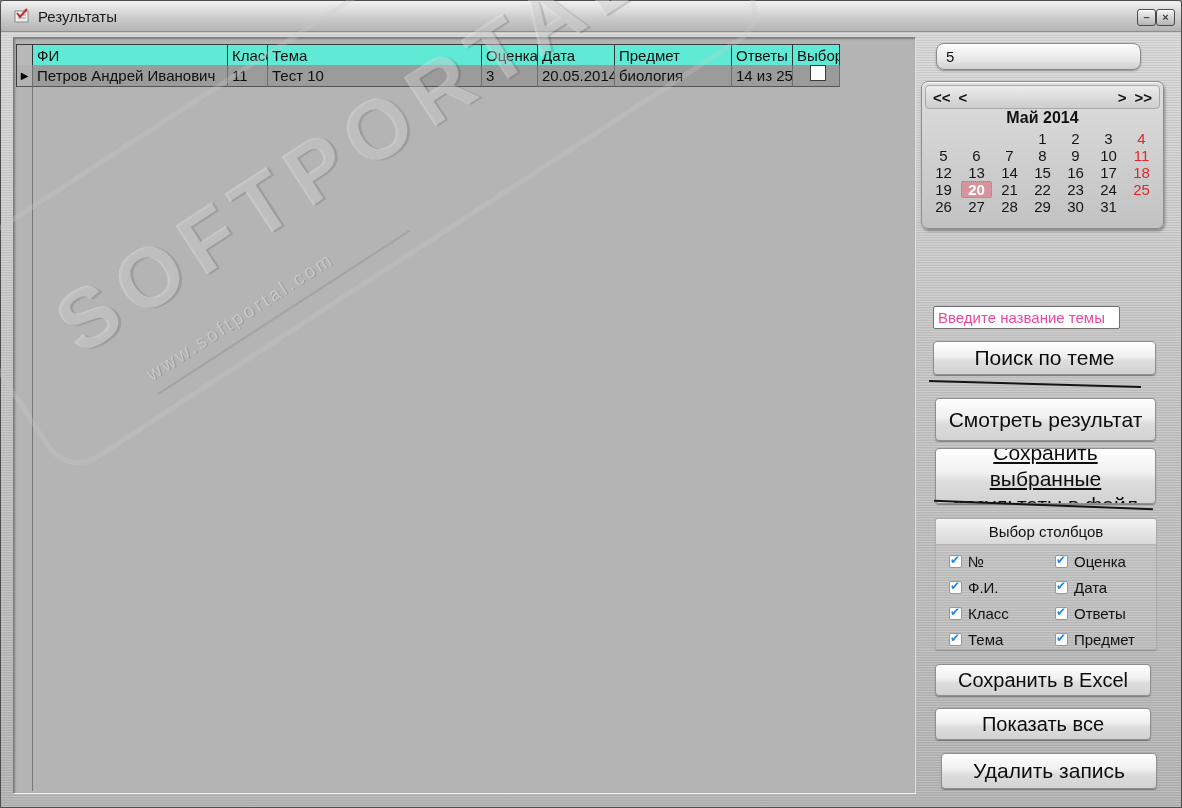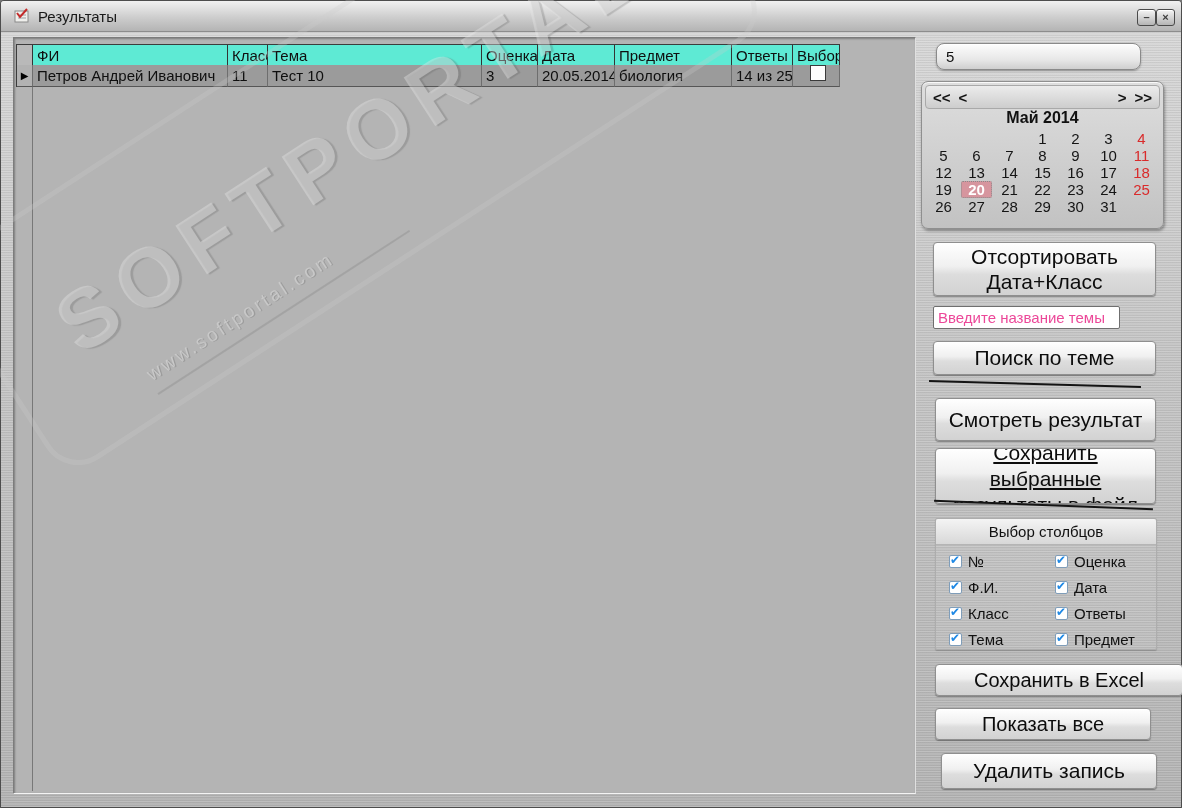--- a/index.html
+++ b/index.html
@@ -95,21 +95,21 @@
   .colgroup-header{height:25px;border-bottom:1px solid #b5b5b5;border-radius:2px 2px 0 0;
     background:linear-gradient(180deg,#f4f4f4,#d8d8d8);display:flex;align-items:center;justify-content:center;
     font-size:15px;color:#111;}
   .chk-col{position:absolute;top:34px;display:flex;flex-direction:column;gap:10px;}
   .chk-col.left{left:13px;} .chk-col.right{left:119px;}
   .chk-item{display:flex;align-items:center;height:16px;gap:6px;}
   .chk{width:13px;height:13px;box-sizing:border-box;background:#fff;border:1px solid #7f9db9;border-radius:2px;
     position:relative;flex:0 0 auto;}
   .chk[data-checked="true"]::after{content:"\2714";position:absolute;left:0px;top:-3px;font-size:12px;color:#1e88e5;}
   .chk-label{font-size:15px;color:#111;}
-  .btn-excel{left:934px;top:663px;width:248px;height:32px;font-size:20px;}
+  .btn-excel{left:934px;top:663px;width:216px;height:32px;font-size:20px;}
   .btn-showall{left:934px;top:707px;width:216px;height:32px;font-size:20px;}
   .btn-delete{left:940px;top:752px;width:216px;height:36px;}
 </style>
 </head>
 <body>
 
 <div class="window">
 
   <div class="titlebar">
     <div class="app-icon">
@@ -219,24 +219,20 @@
         <div class="cal-cell">26</div>
         <div class="cal-cell">27</div>
         <div class="cal-cell">28</div>
         <div class="cal-cell">29</div>
         <div class="cal-cell">30</div>
         <div class="cal-cell">31</div>
         <div class="cal-cell sun"></div>
       </div>
   </div>
 
-  <div class="btn btn-sort">
-    <span>Отсортировать</span>
-    <span>Дата+Класс</span>
-  </div>
 
   <input class="theme-input" value="Введите название темы" style="">
 
   <div class="btn btn-search">
     <span>Поиск по теме</span>
   </div>
 
   <div class="squiggle sq1"></div>
 
   <div class="btn btn-view">

